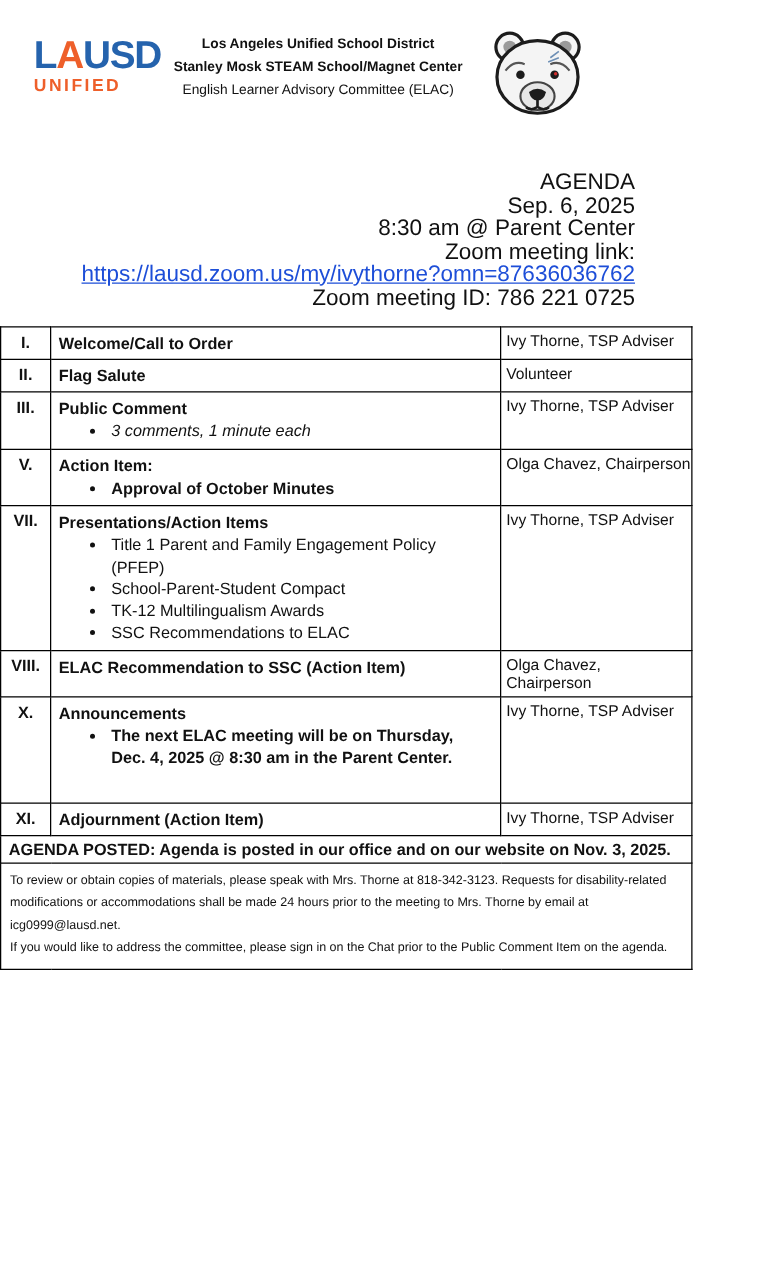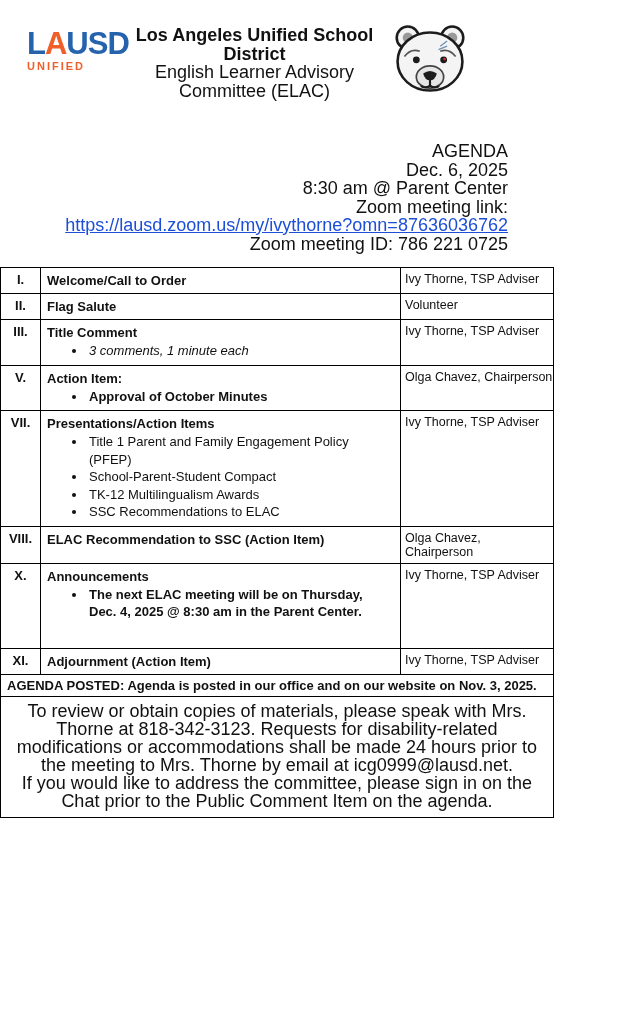--- a/index.html
+++ b/index.html
@@ -13,23 +13,23 @@
 
   
   .doc-header {
     display: flex; align-items: flex-start; justify-content: space-between;
     padding: 0 34px 0 27px;
   }
   .lausd-logo { width: 96px; flex: 0 0 auto; line-height: 1; margin-top: 4px; }
   .logo-word { font-weight: 800; font-size: 31px; letter-spacing: -1px; font-family: "Liberation Sans", sans-serif; }
   .logo-word .blue { color: #2563ad; }
   .logo-word .orange { color: #ee5f2a; }
-  .logo-sub { color: #ee5f2a; font-weight: 700; font-size: 11px; letter-spacing: 2px; margin-top: 2px; }
+  .logo-sub { color: #ee5f2a; font-weight: 700; font-size: 14px; letter-spacing: 2px; margin-top: 2px; }
   .header-text { flex: 1 1 auto; text-align: center; padding-top: 2px; }
-  .header-text .line { font-size: 18px; line-height: 18.5px; }
+  .header-text .line { font-size: 11px; line-height: 18.5px; }
   .header-text .bold { font-weight: 700; }
   .bear-logo { width: 88px; flex: 0 0 auto; display: flex; justify-content: center; margin-top: 0; }
 
   
   .meeting-info { text-align: right; margin-top: 42px; font-size: 18px; line-height: 18.5px; }
   .zoom-link { color: #1d4ed8; text-decoration: underline; cursor: pointer; }
 
   
   .agenda-table {
     width: 553px; margin: 14px auto 0 auto;
@@ -40,35 +40,36 @@
   td.col-num { width: 40px; text-align: center; font-weight: 700; }
   td.col-item { width: 360px; }
   td.col-person { width: 153px; font-size: 12.5px; white-space: pre; padding-left: 4px; }
   .item-title { font-weight: 700; line-height: 17px; }
   .agenda-table ul { margin: 1px 16px 1px 0; padding-left: 40px; }
   .agenda-table li { line-height: 17.5px; padding-left: 2px; }
   li.italic { font-style: italic; }
   li.bold { font-weight: 700; }
   td.extra-space { padding-bottom: 26px; }
   td.posted-row { font-weight: 700; font-size: 13px; padding: 3px 6px; }
-  td.footer-row { font-size: 18px; padding: 5px 7px 7px 7px; text-align: center; }
+  td.footer-row { font-size: 10px; padding: 5px 7px 7px 7px; }
   td.footer-row .fline { line-height: 18px; }
 </style>
 </head>
 <body>
 
 <div class="page">
 
   <header class="doc-header">
     <div class="lausd-logo">
       <div class="logo-word"><span class="blue">L</span><span class="orange">A</span><span class="blue">USD</span></div>
       <div class="logo-sub">UNIFIED</div>
     </div>
     <div class="header-text">
       <div class="line bold">Los Angeles Unified School District</div>
+      <div class="line bold">Stanley Mosk STEAM School/Magnet Center</div>
       <div class="line">English Learner Advisory Committee (ELAC)</div>
     </div>
     <div class="bear-logo">
       <svg width="86" height="70" viewBox="0 0 100 82" aria-hidden="true">
         <circle cx="24" cy="16" r="13" fill="#f4f4f4" stroke="#1c1c1c" stroke-width="3"></circle>
         <circle cx="24" cy="16" r="6" fill="#9a9a9a"></circle>
         <circle cx="76" cy="16" r="13" fill="#f4f4f4" stroke="#1c1c1c" stroke-width="3"></circle>
         <circle cx="76" cy="16" r="6" fill="#9a9a9a"></circle>
         <ellipse cx="50" cy="44" rx="38" ry="34" fill="#f4f4f4" stroke="#1c1c1c" stroke-width="3"></ellipse>
         <path d="M20 38 q8 -10 18 -6" fill="none" stroke="#555" stroke-width="2"></path>
@@ -79,21 +80,21 @@
         <ellipse cx="50" cy="62" rx="16" ry="13" fill="#e6e6e6" stroke="#444" stroke-width="2"></ellipse>
         <path d="M42 58 q8 -6 16 0 q-2 8 -8 8 q-6 0 -8 -8 z" fill="#1c1c1c"></path>
         <path d="M50 66 v6 M50 72 q-5 4 -10 1 M50 72 q5 4 10 1" fill="none" stroke="#1c1c1c" stroke-width="2.5" stroke-linecap="round"></path>
         <path d="M60 30 l10 -4 M62 26 l8 -6" stroke="#6d8fb5" stroke-width="1.5"></path>
       </svg>
     </div>
   </header>
 
   <section class="meeting-info">
     <div>AGENDA</div>
-    <div>Dec. 6, 2025</div>
+    <div>Sep. 6, 2025</div>
     <div>8:30 am @ Parent Center</div>
     <div>Zoom meeting link:</div>
     <div><a class="zoom-link">https://lausd.zoom.us/my/ivythorne?omn=87636036762</a></div>
     <div>Zoom meeting ID: 786 221 0725</div>
   </section>
 
   <table class="agenda-table">
     <colgroup>
         <col style="width:40px">
         <col style="width:360px">
@@ -110,21 +111,21 @@
         <tr>
           <td class="col-num">II.</td>
           <td class="col-item">
             <div class="item-title">Flag Salute</div>
           </td>
           <td class="col-person">Volunteer</td>
         </tr>
         <tr>
           <td class="col-num">III.</td>
           <td class="col-item">
-            <div class="item-title">Title Comment</div>
+            <div class="item-title">Public Comment</div>
             <ul>
               <li class="italic">3 comments, 1 minute each</li>
             </ul>
           </td>
           <td class="col-person">Ivy Thorne, TSP Adviser</td>
         </tr>
         <tr>
           <td class="col-num">V.</td>
           <td class="col-item">
             <div class="item-title">Action Item:</div>

